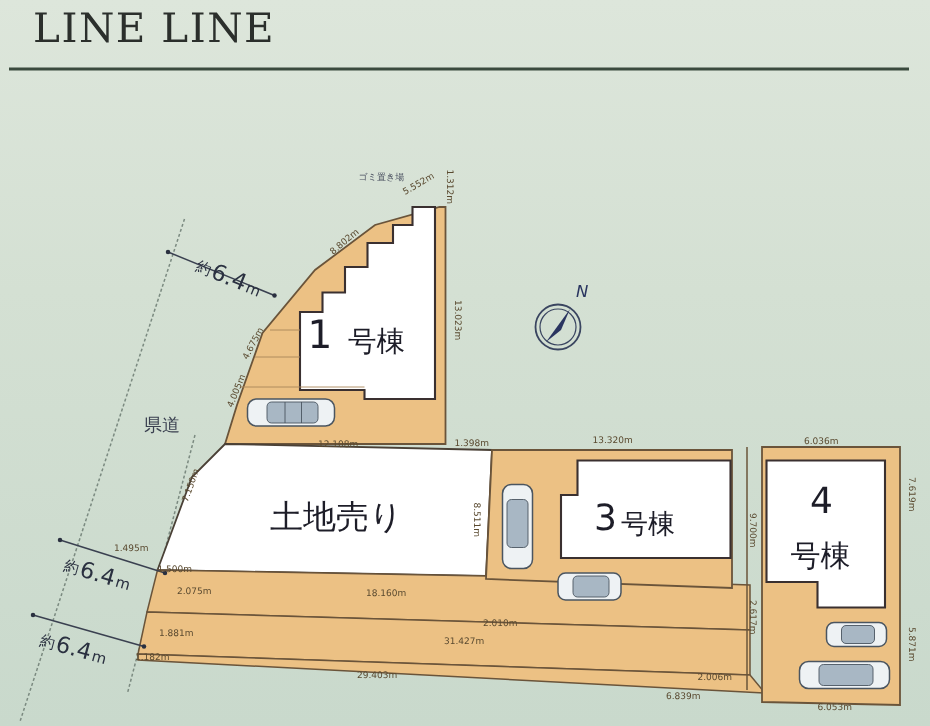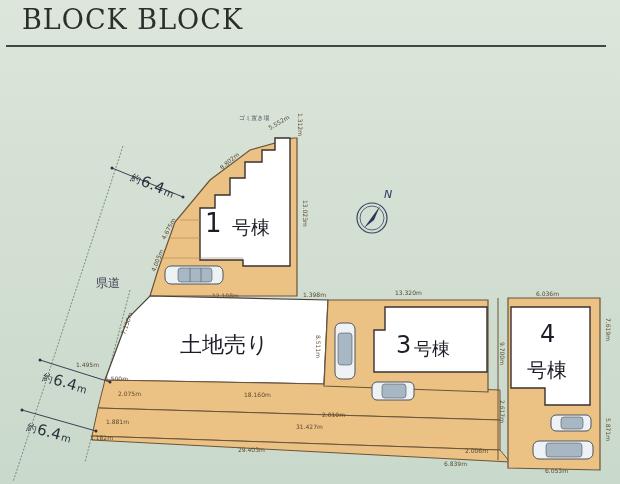--- a/index.html
+++ b/index.html
@@ -9,21 +9,21 @@
   .header-rule { position:absolute; left:6px; right:14px; top:45px; height:2px; background:#3a4a3e; }
   svg { position:absolute; left:0; top:0; }
   .lot-label { font-family:"DejaVu Sans", sans-serif; fill:#1d1d28; }
   .dim { font-family:"DejaVu Sans", sans-serif; font-size:6px; fill:#5a4a30; }
   .width-lbl { font-family:"DejaVu Sans", sans-serif; fill:#2a3040; }
 </style>
 </head>
 <body>
 
 <div class="page">
-  <div class="header-title">BLOCK BLOCK</div>
+  <div class="header-title">LINE LINE</div>
   <div class="header-rule"></div>
 
   <svg width="620" height="484" viewBox="0 0 620 484">
 
     <g stroke="#7b8a80" stroke-width="1" stroke-dasharray="2,1.5" fill="none">
       <line x1="123" y1="146" x2="13" y2="482"></line>
       <line x1="130" y1="290" x2="85" y2="462"></line>
     </g>
 
     <g>

